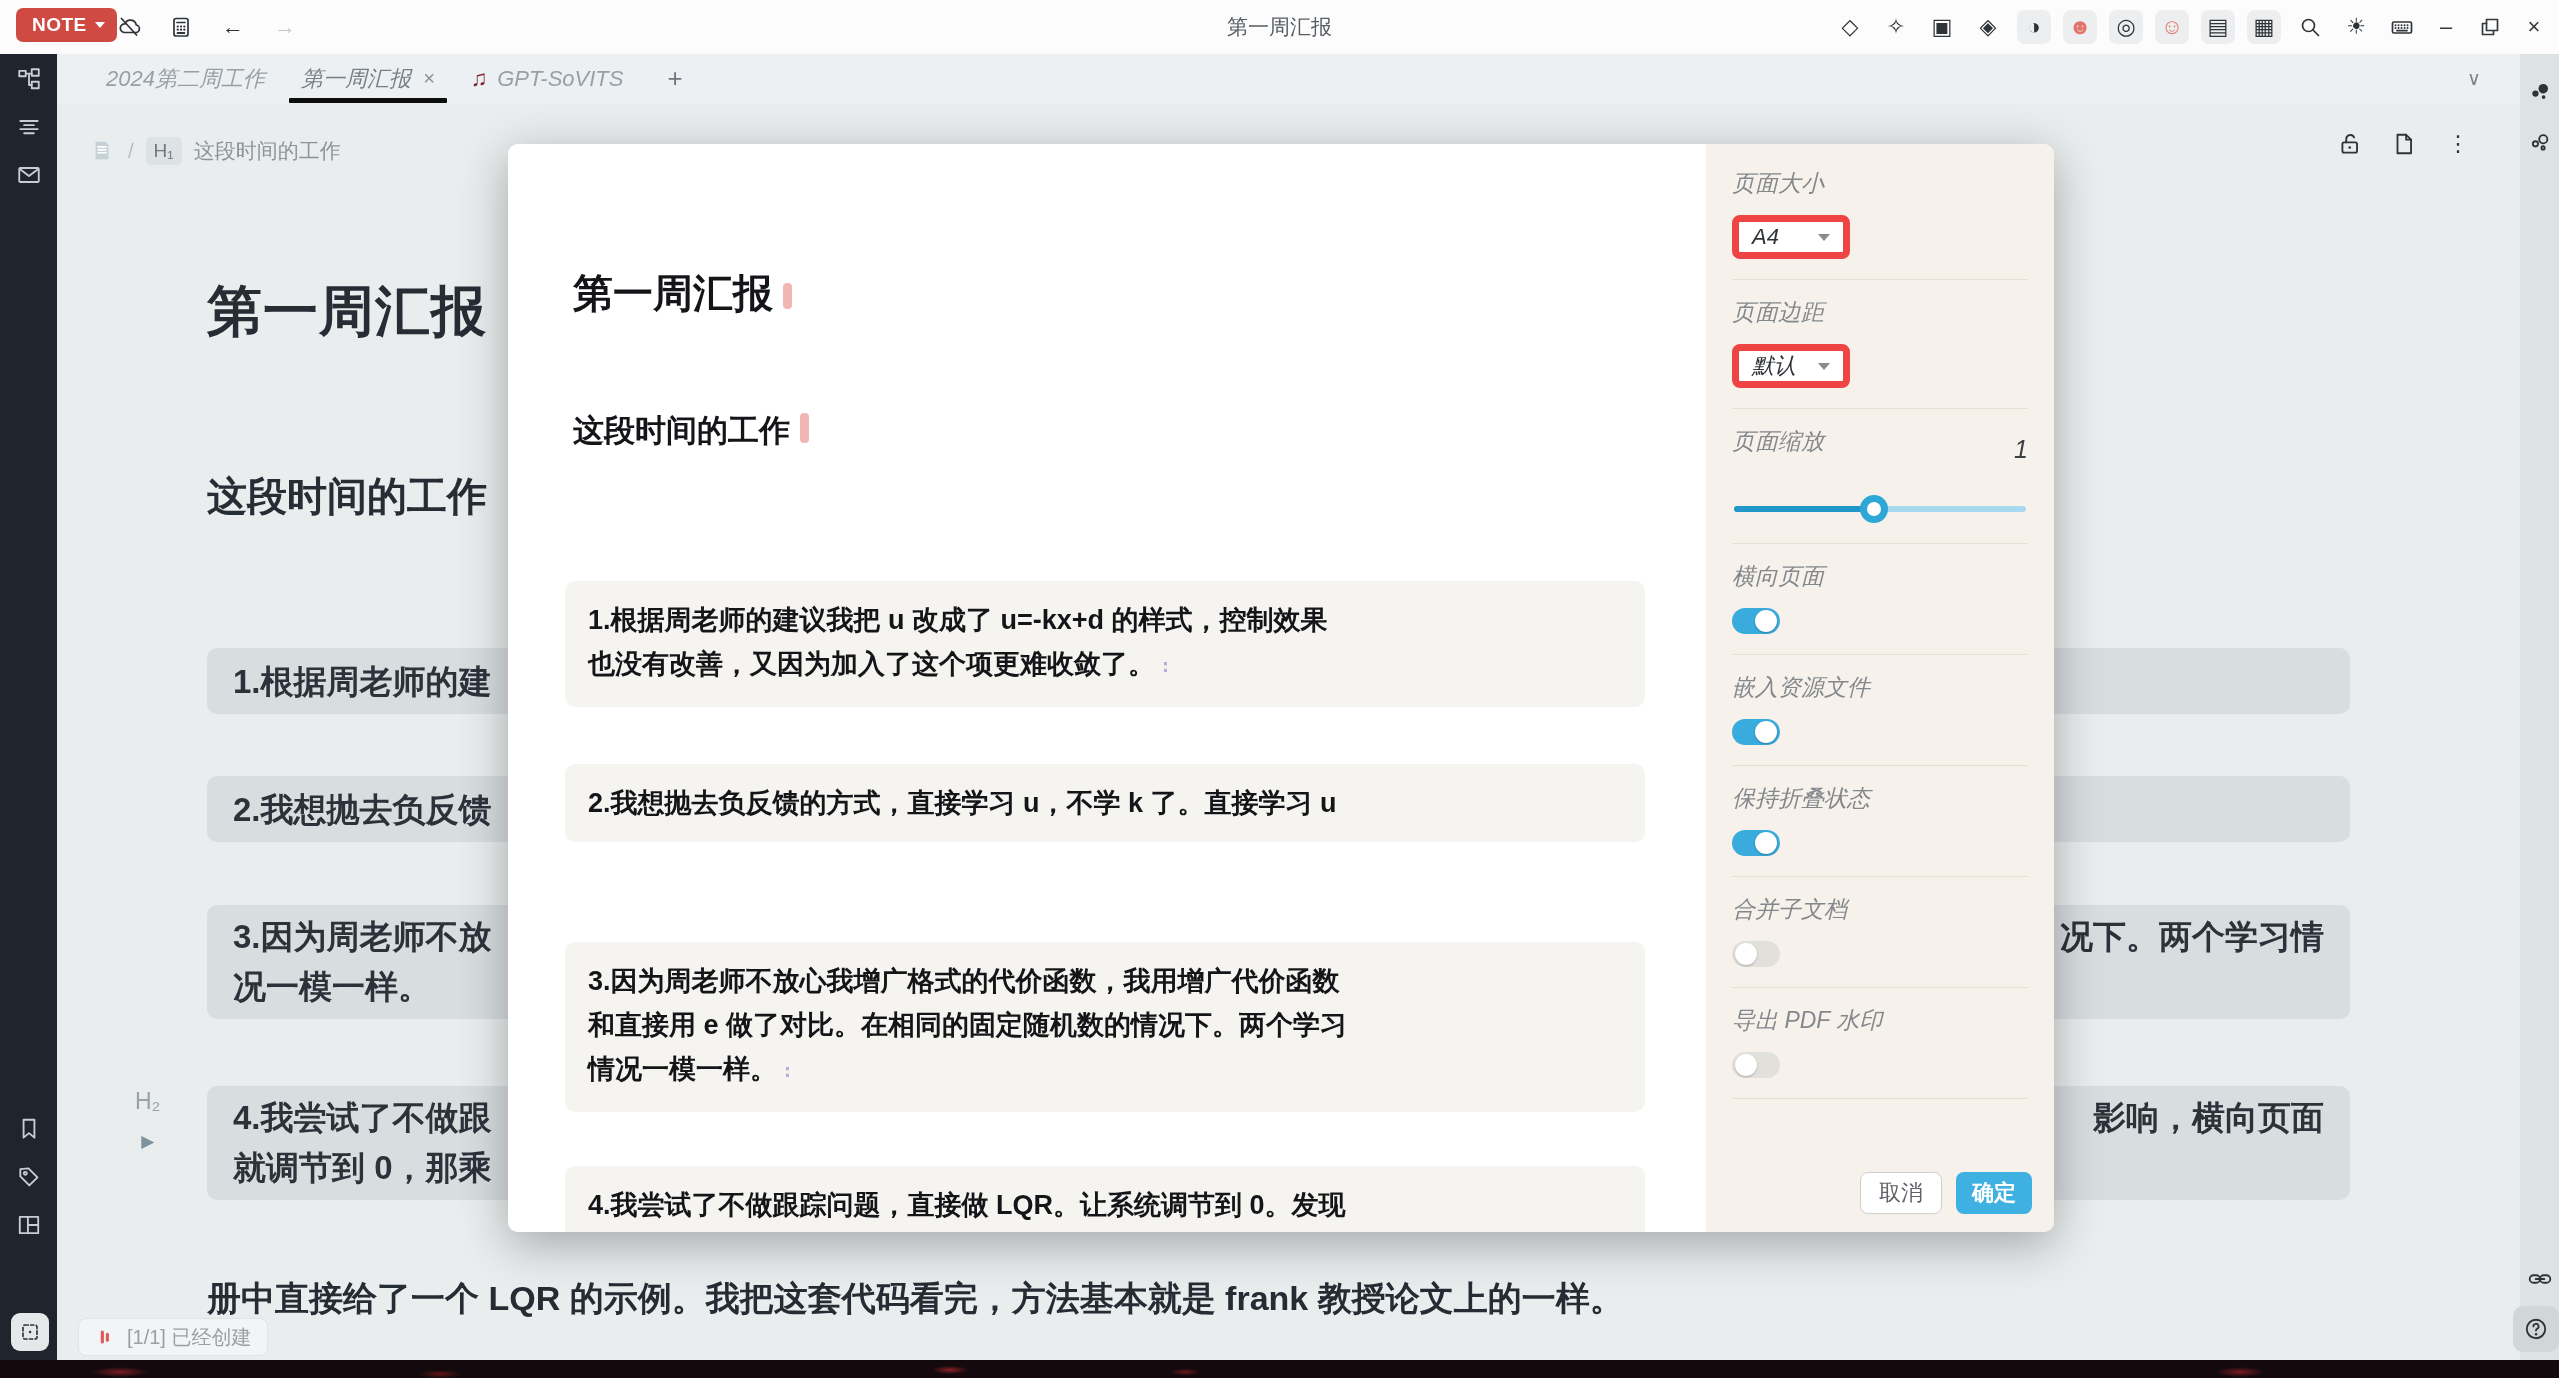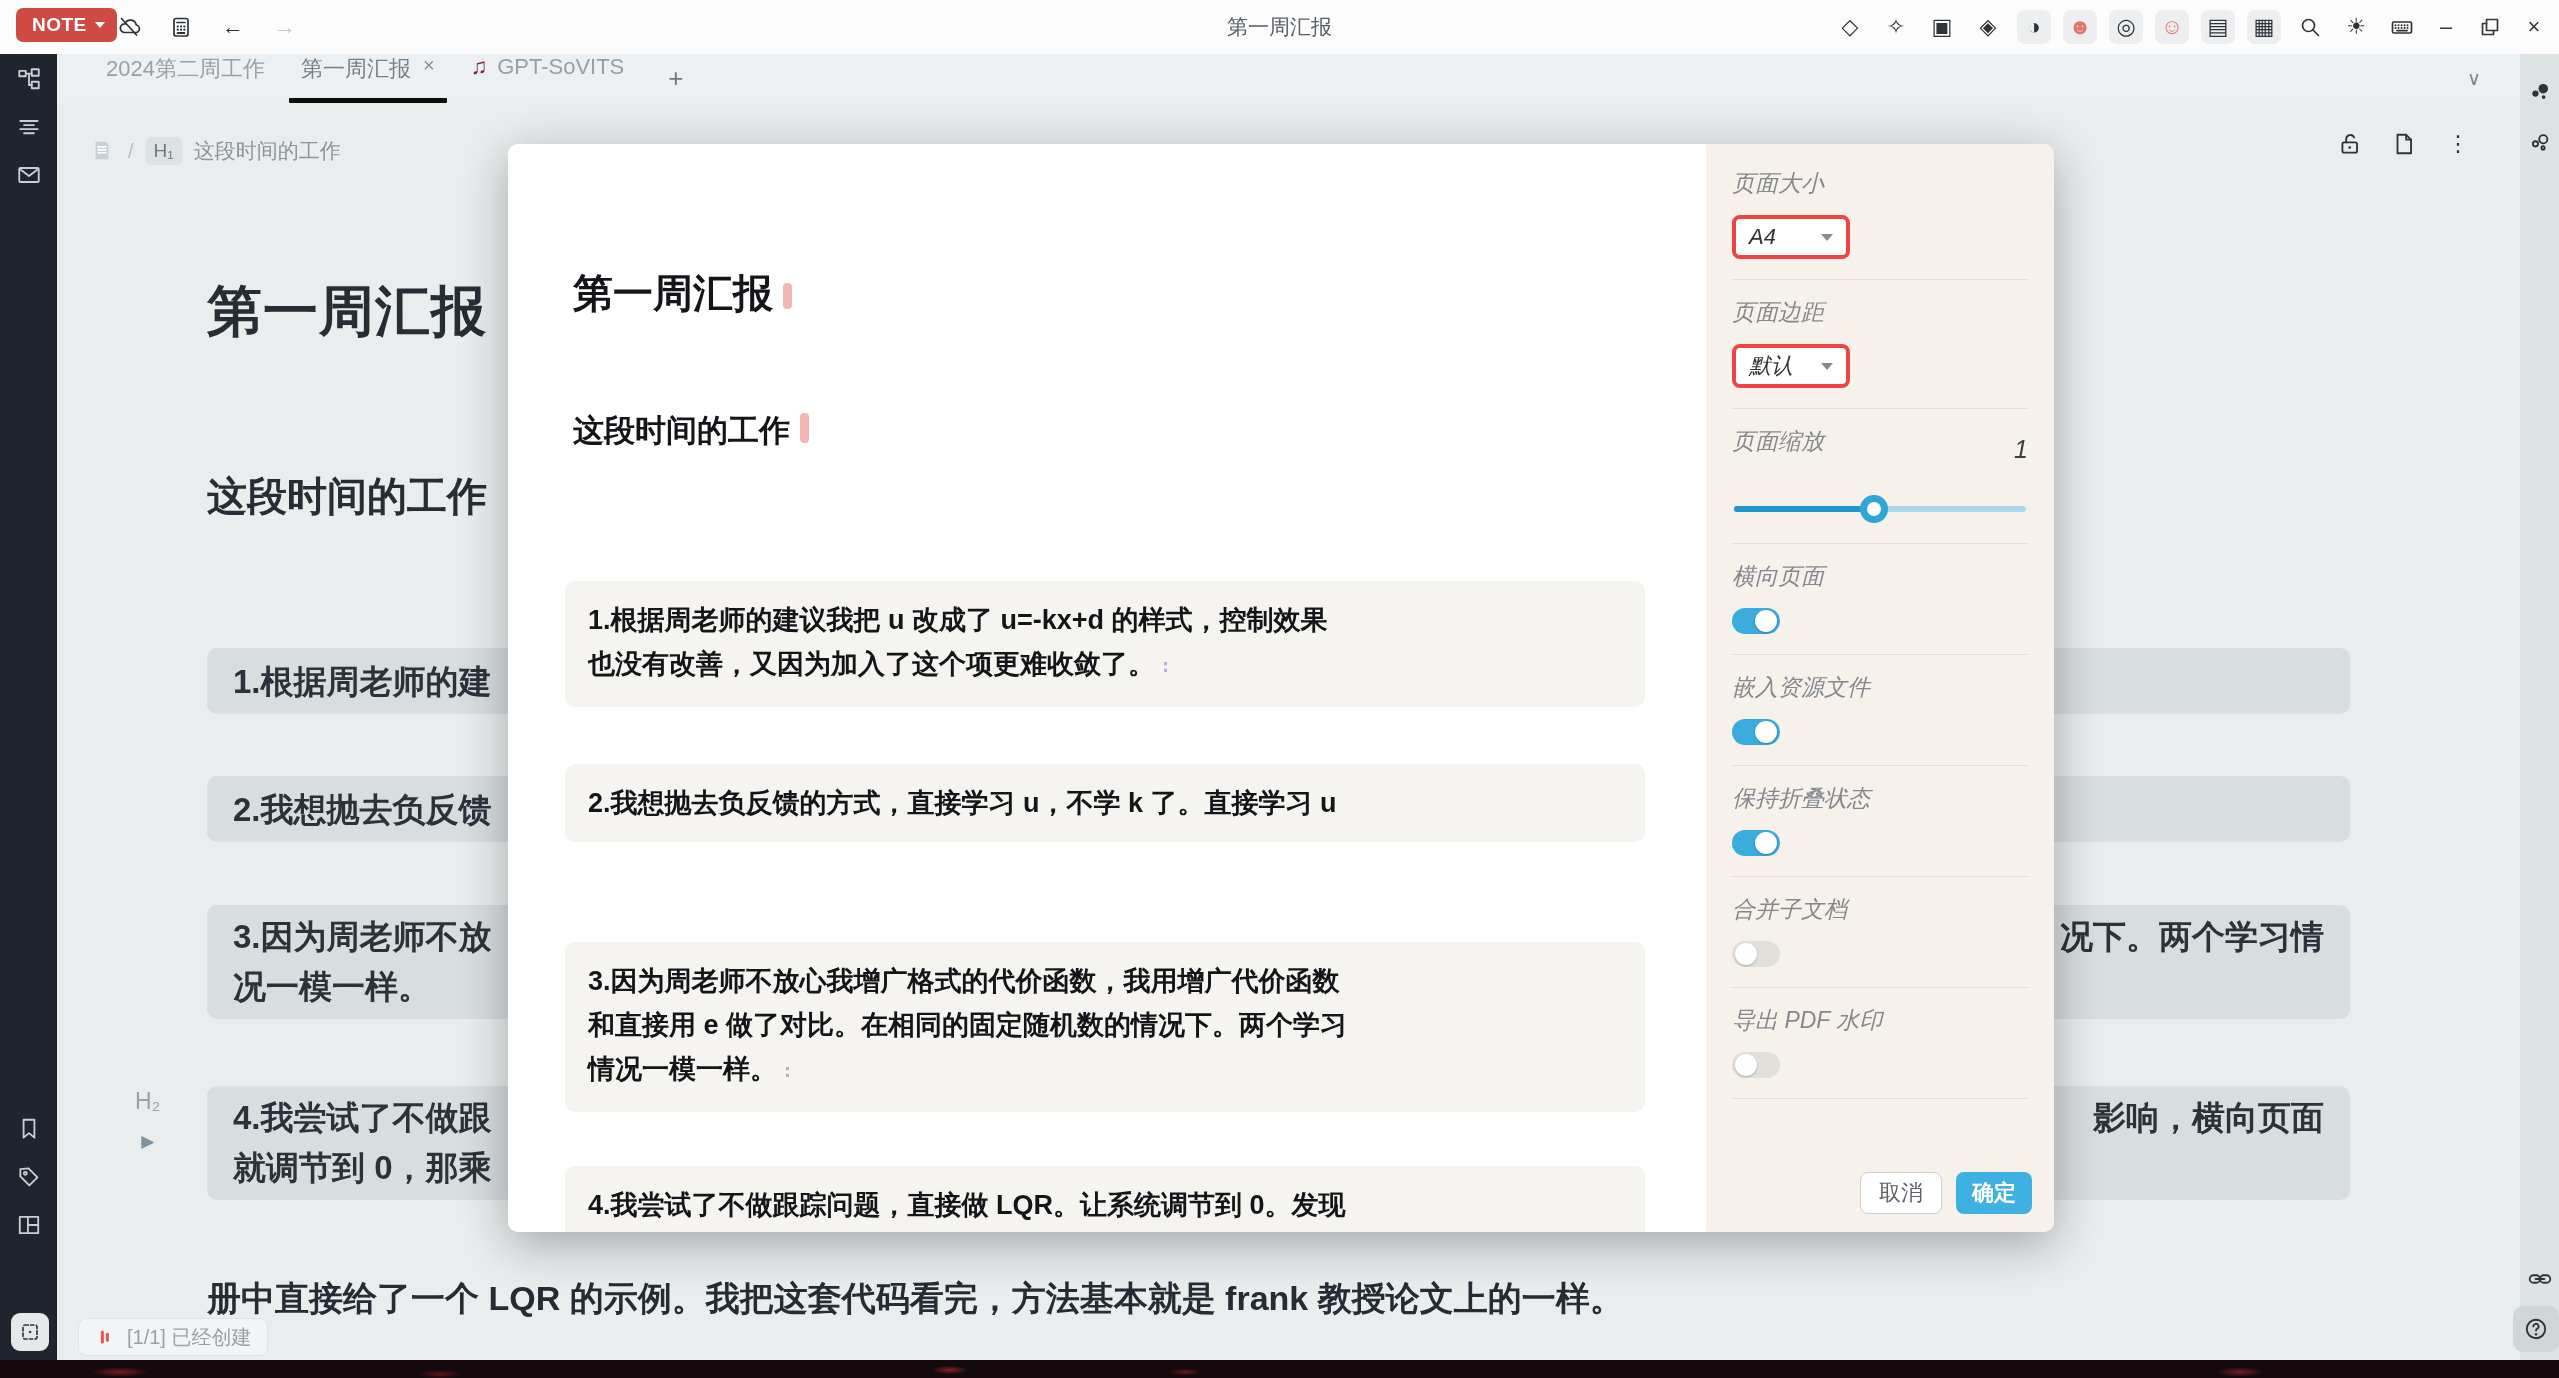--- a/index.html
+++ b/index.html
@@ -25,22 +25,22 @@
   .tbicon.disabled { color:#c3c8cc; }
   .tbicon.ctrl { font-size:24px; color:#33383d; }
   #window-title { position:absolute; left:0; right:0; top:0; height:54px; text-align:center;
     line-height:54px; font-size:21px; color:#585e64; pointer-events:none; }
 
   svg { fill:none; stroke:currentColor; stroke-width:1.7; stroke-linecap:round; stroke-linejoin:round; }
 
   
   #tabbar { position:absolute; left:0; top:54px; width:2559px; height:49px; background:#edf0f2; z-index:4;
     display:flex; align-items:stretch; padding-left:88px; }
-  .tab { position:relative; display:flex; gap:10px; padding:0 18px; font-size:22px;
-    color:#98a0a6; cursor:pointer; }
+  .tab { position:relative; display:flex; align-items:center; gap:10px; padding:0 18px; font-size:22px;
+    color:#98a0a6; cursor:pointer;font-style:italic; }
   .tab.active { color:#788087; }
   .tab-icon { font-size:22px; color:#7b2330; }
   .tab-close { font-size:20px; color:#8a9096; margin-left:2px; cursor:pointer; }
   .tab-underline { position:absolute; left:6px; right:6px; bottom:0; height:5px; background:#0d0d0d; border-radius:1px; }
   #new-tab { display:flex; align-items:center; padding:0 26px; font-size:26px; color:#6f767c; cursor:pointer; }
   #tab-overflow { position:absolute; right:78px; top:54px; height:49px; display:flex; align-items:center;
     font-size:19px; color:#7d858b; z-index:4; cursor:pointer; }
 
   
   #leftdock { position:absolute; left:0; top:54px; width:57px; height:1306px; background:#20242c; z-index:5; }
@@ -121,21 +121,21 @@
   #pv-items .p-item:nth-child(3) { top:798px; }
   #pv-items .p-item:nth-child(4) { top:1022px; min-height:240px; }
   .end-mark { color:#b7aed8; font-size:17px; margin-left:8px; }
 
   
   #panel { position:relative; width:348px; background:#f6f2eb; padding:24px 26px 0 26px; }
   .set-label { font-size:23px; color:#84888d; }
   .setting { margin-bottom:20px;font-style:italic; }
   .setting .set-label { margin-bottom:16px; }
   .divider { height:1px; background:#e6dfd4; margin:15px 0 17px 0; }
-  .select { width:118px; height:44px; background:#fff; border:4px solid #ef4444; border-radius:8px;
+  .select { width:118px; height:44px; background:#fff; border:7px solid #ef4444; border-radius:8px;
     display:flex; align-items:center; justify-content:space-between; padding:0 13px; cursor:pointer; }
   .select-value { font-size:22px; color:#2f3338; }
   .select-caret { width:0; height:0; border-left:6px solid transparent; border-right:6px solid transparent; border-top:7px solid #8a8a8a; }
   .slider-head { display:flex; justify-content:space-between; align-items:center; margin-bottom:22px; }
   .slider-value { font-size:25px; color:#3a3f44; }
   .slider { position:relative; height:28px; margin:0 2px 6px 2px; cursor:pointer; }
   .slider-track { position:absolute; left:0; right:0; top:11px; height:6px; border-radius:3px; background:#a9d9ef; }
   .slider-fill { position:absolute; left:0; top:11px; height:6px; border-radius:3px; background:#2196c9; }
   .slider-thumb { position:absolute; top:0; width:28px; height:28px; border-radius:50%; background:#fff;
     border:7px solid #2ea6d6; margin-left:-14px; }

